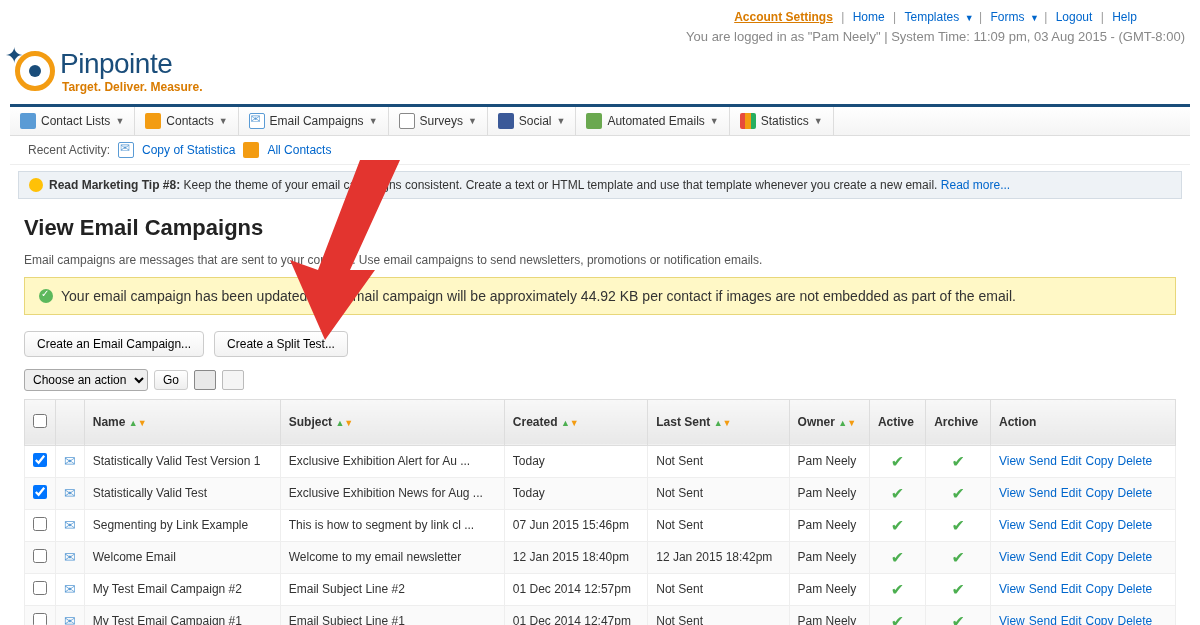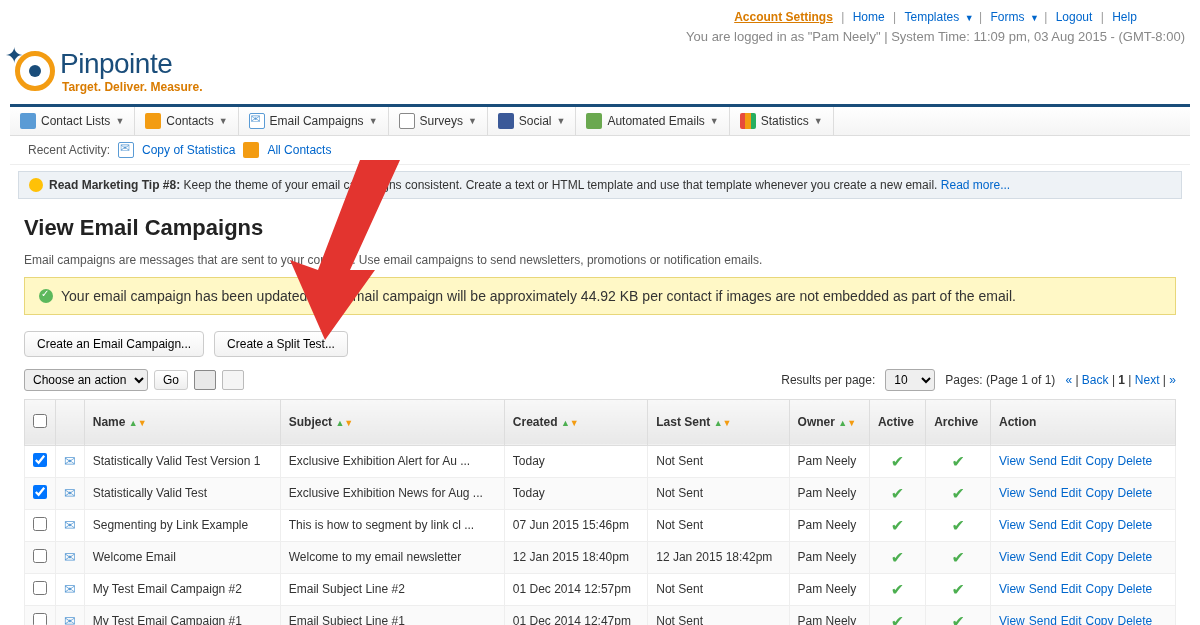--- a/index.html
+++ b/index.html
@@ -187,32 +187,20 @@
     <button class="btn">Create an Email Campaign...</button>
     <button class="btn">Create a Split Test...</button>
   </div>
 
   <div class="toolbar">
     <div class="left">
       <select><option>Choose an action</option></select>
       <button class="gobtn">Go</button>
       <span class="viewbtn active"></span>
       <span class="viewbtn"></span>
-    </div>
-    <div class="right">
-      <span>Results per page:</span>
-      <select><option>10</option></select>
-      <span class="pagelinks">
-        <span>Pages: (Page 1 of 1)</span>
-        &nbsp;&nbsp;<a href="#">«</a>
-        | <a href="#">Back</a>
-        | <span class="cur">1</span>
-        | <a href="#">Next</a>
-        | <a href="#">»</a>
-      </span>
     </div>
   </div>
 
   <table>
     <thead>
       <tr>
         <th style="width:22px;"><input type="checkbox" class="chk" style=""></th>
         <th style="width:22px;"></th>
         <th><span>Name</span> <span class="sort">▲</span><span class="sort2">▼</span></th>
         <th><span>Subject</span> <span class="sort">▲</span><span class="sort2">▼</span></th>

